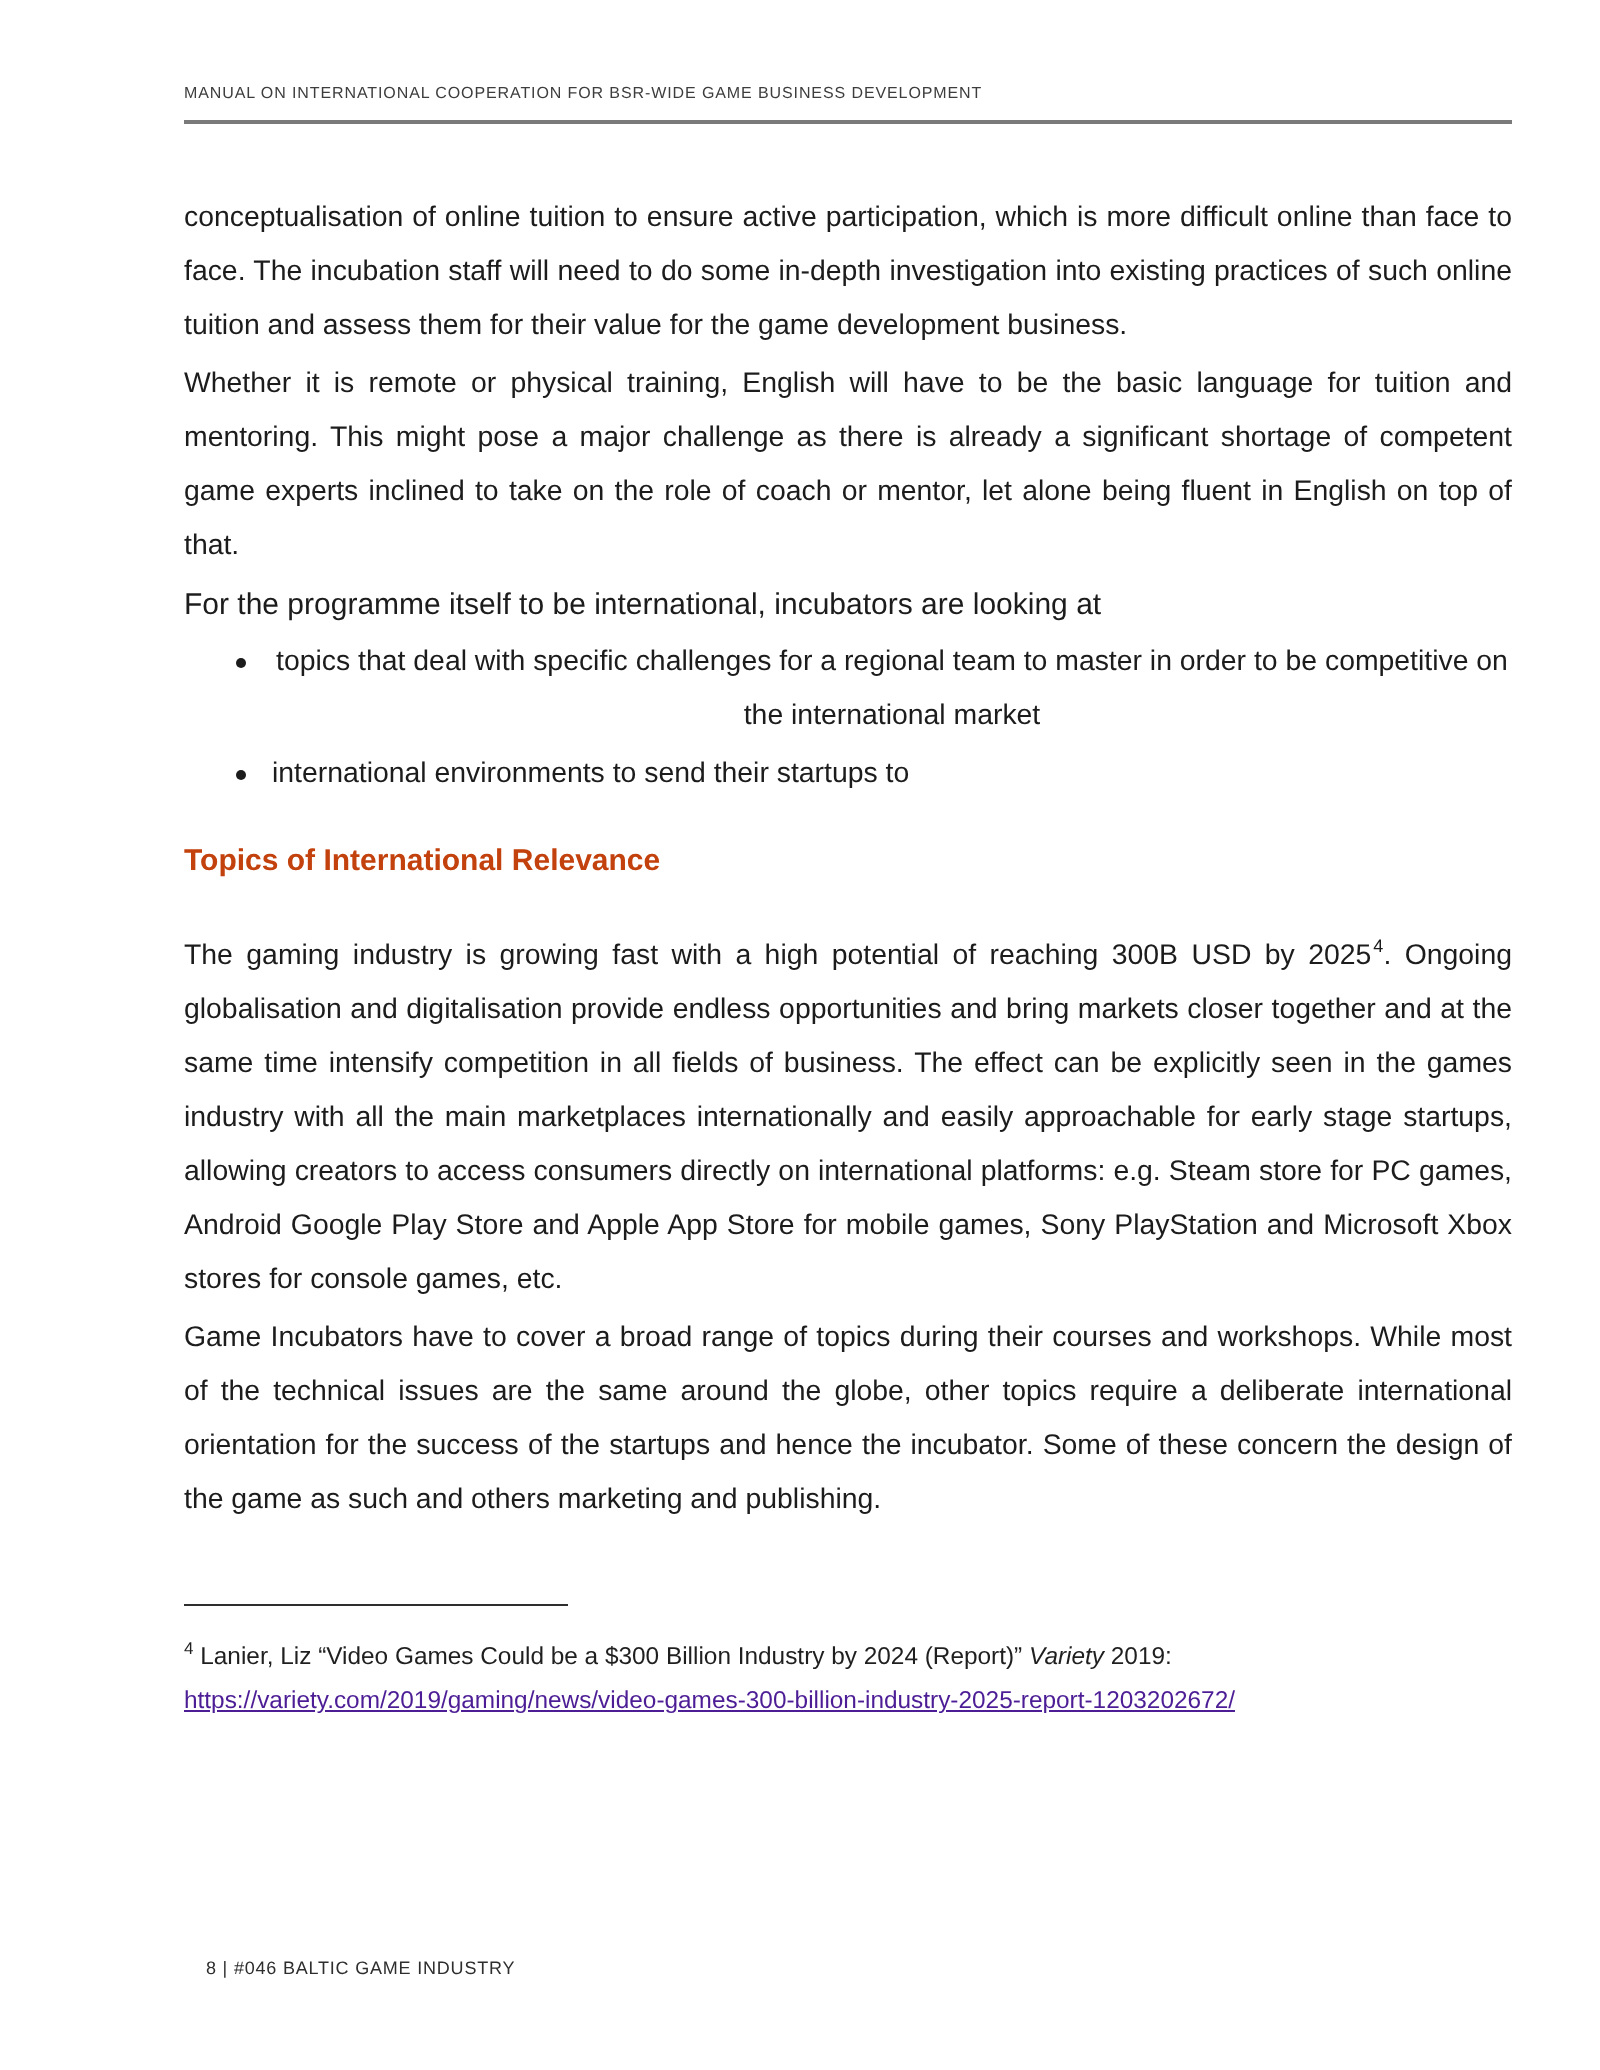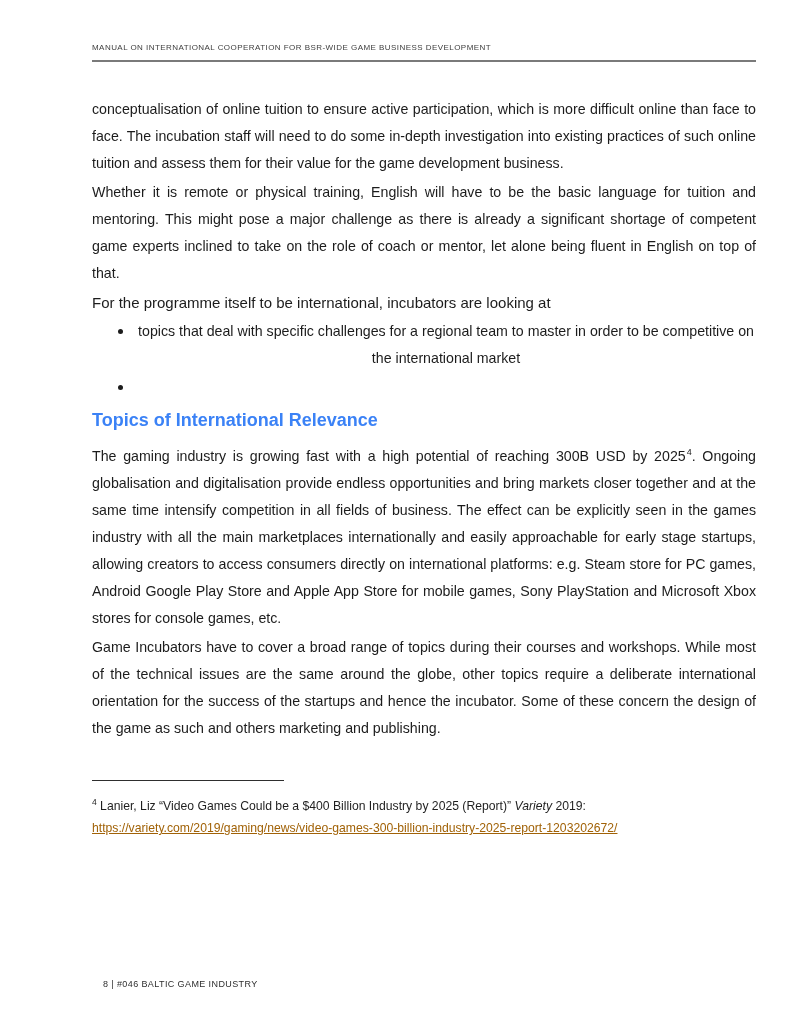--- a/index.html
+++ b/index.html
@@ -60,25 +60,25 @@
   }
   .bullet-dot {
     flex: 0 0 auto;
     width: 5px;
     height: 5px;
     border-radius: 50%;
     background: #1c1c1c;
     margin: 11px 13px 0 0;
   }
   h3.subsection-heading {
-    font-size: 18px;
+    font-size: 15px;
     line-height: 22px;
     font-weight: bold;
-    color: #3b82f6;
-    margin: 19px 0 12px 0;
+    color: #c2410c;
+    margin: 19px 0 23px 0;
   }
   sup.fn-ref {
     font-size: 9px;
     vertical-align: super;
     line-height: 0;
     padding-left: 1px;
   }
   .footnote-section { margin-top: 38px; }
   .footnote-separator {
     width: 192px;
@@ -91,21 +91,21 @@
     line-height: 22px;
     color: #1f1f1f;
     text-align: left;
   }
   p.footnote-text sup {
     font-size: 8.5px;
     vertical-align: super;
     line-height: 0;
   }
   .footnote-link {
-    color: #a16207;
+    color: #4c1d95;
     text-decoration: underline;
     text-align: right;
   }
   .fn-italic { font-style: italic; margin-top: 36px; }
   .footer {
     position: absolute;
     left: 103px;
     top: 979px;
     font-size: 9px;
     letter-spacing: 0.4px;
@@ -132,31 +132,32 @@
 
     <p class="list-intro">For the programme itself to be international, incubators are looking at</p>
 
     <ul class="bullet-list">
       <li>
         <span class="bullet-dot"></span>
         <span>topics that deal with specific challenges for a regional team to master in order to be competitive on the international market</span>
       </li>
       <li>
         <span class="bullet-dot"></span>
+        <span>international environments to send their startups to</span>
       </li>
     </ul>
 
     <h3 class="subsection-heading">Topics of International Relevance</h3>
 
     <p class="para"><span>The gaming industry is growing fast with a high potential of reaching 300B USD by 2025</span><sup class="fn-ref">4</sup><span>. Ongoing globalisation and digitalisation provide endless opportunities and bring markets closer together and at the same time intensify competition in all fields of business. The effect can be explicitly seen in the games industry with all the main marketplaces internationally and easily approachable for early stage startups, allowing creators to access consumers directly on international platforms: e.g. Steam store for PC games, Android Google Play Store and Apple App Store for mobile games, Sony PlayStation and Microsoft Xbox stores for console games, etc.</span></p>
 
     <p class="para">Game Incubators have to cover a broad range of topics during their courses and workshops. While most of the technical issues are the same around the globe, other topics require a deliberate international orientation for the success of the startups and hence the incubator. Some of these concern the design of the game as such and others marketing and publishing.</p>
 
   </div>
 
   <div class="footnote-section">
     <div class="footnote-separator"></div>
-    <p class="footnote-text"><sup>4</sup><span> Lanier, Liz “Video Games Could be a $400 Billion Industry by 2025 (Report)” </span><span class="fn-italic">Variety</span><span> 2019:</span> <a href="#" class="footnote-link">https://variety.com/2019/gaming/news/video-games-300-billion-industry-2025-report-1203202672/</a></p>
+    <p class="footnote-text"><sup>4</sup><span> Lanier, Liz “Video Games Could be a $300 Billion Industry by 2024 (Report)” </span><span class="fn-italic">Variety</span><span> 2019:</span> <a href="#" class="footnote-link">https://variety.com/2019/gaming/news/video-games-300-billion-industry-2025-report-1203202672/</a></p>
   </div>
 
   <div class="footer">8 | #046 BALTIC GAME INDUSTRY</div>
 
 </div>
 
 </body></html>

